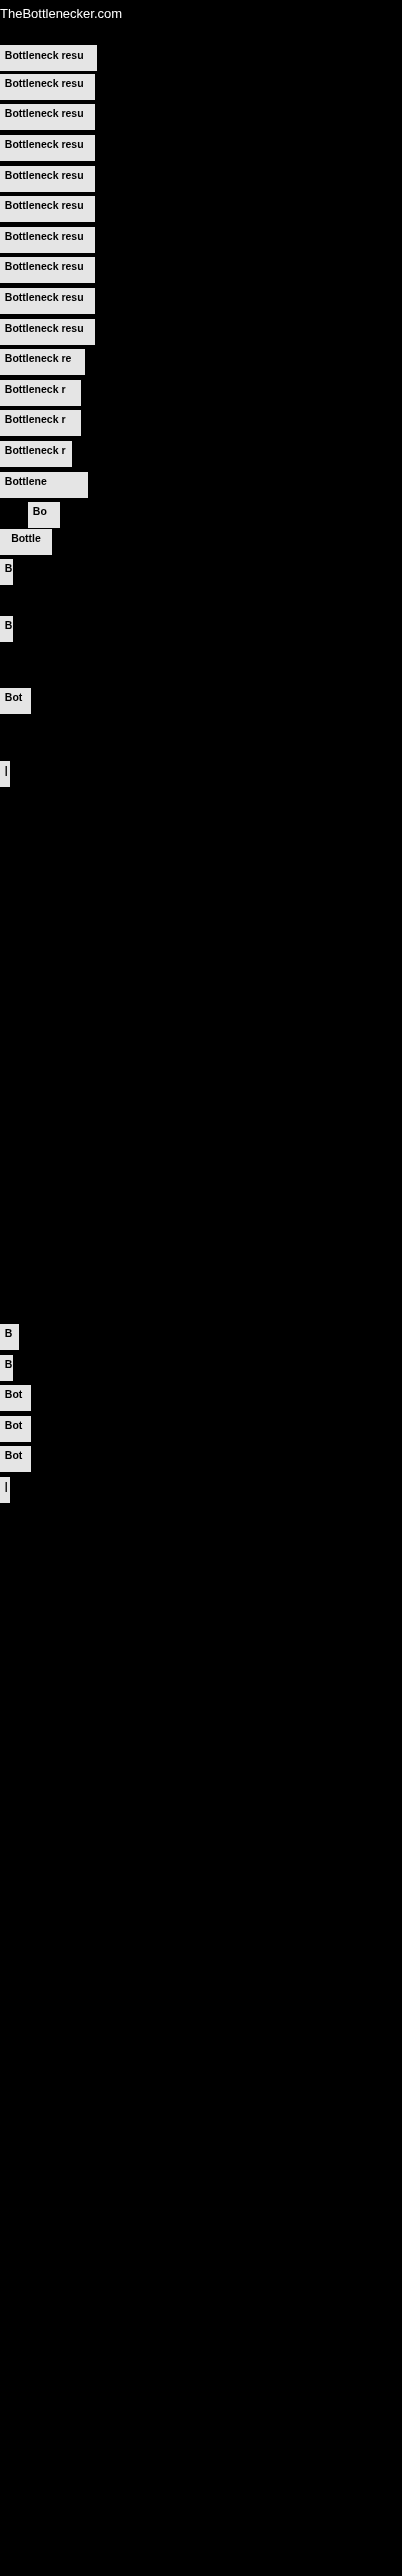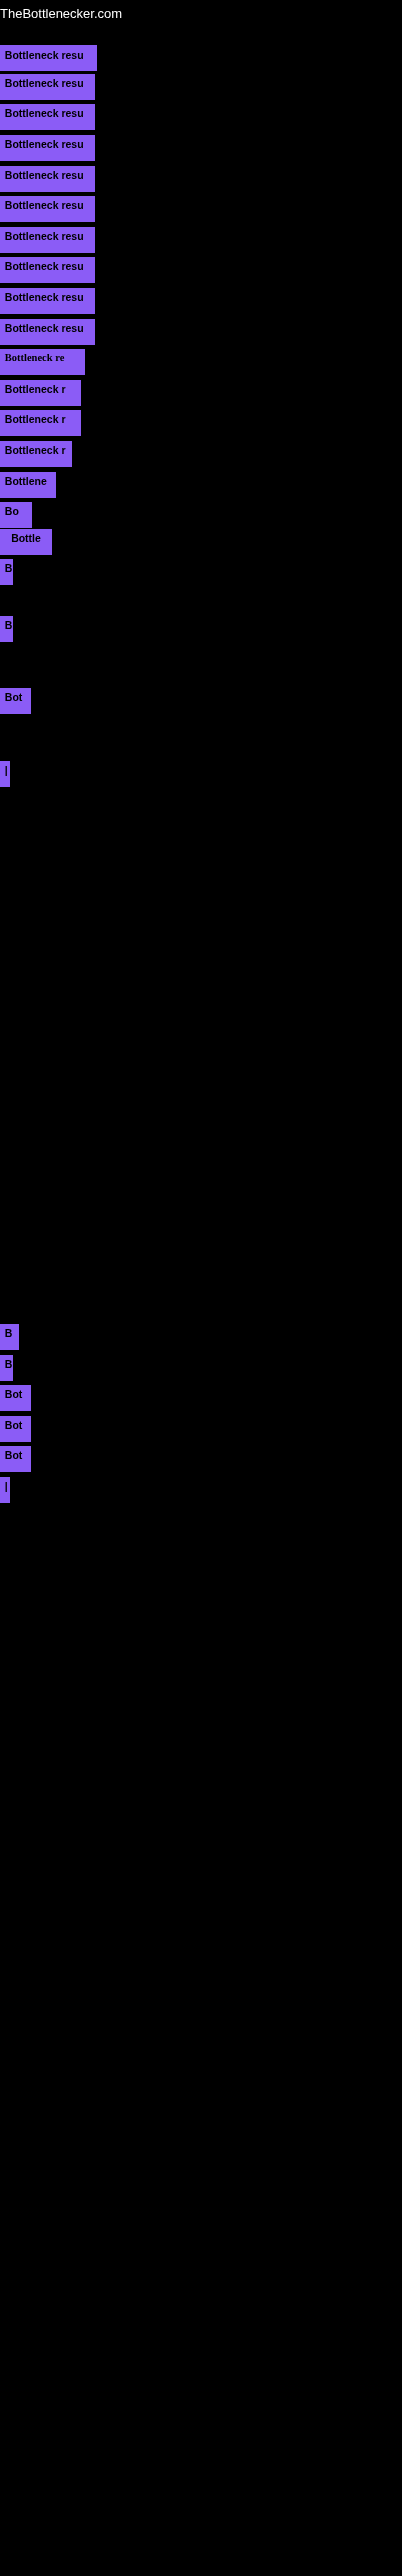--- a/index.html
+++ b/index.html
@@ -16,21 +16,21 @@
     }
     .site-title {
       color: #ffffff;
       font-size: 13px;
       padding: 6.4px 0;
       width: 100%;
     }
     .bottleneck-item {
       position: absolute;
       left: 0;
-      background-color: #8b5cf6;
+      background-color: #e5e5e5;
       color: #000000;
       font-size: 10.5px;
       font-weight: bold;
       padding: 3.2px 4.8px;
       white-space: nowrap;
       overflow: hidden;
     }
   </style>
 </head>
 <body>
@@ -41,26 +41,26 @@
 <div class="bottleneck-item" style="top: 17.7px; height: 26px; width: 97px;">Bottleneck resu</div>
     <div class="bottleneck-item" style="top: 46px; height: 26px; width: 95px;">Bottleneck resu</div>
     <div class="bottleneck-item" style="top: 76px; height: 26px; width: 95px;">Bottleneck resu</div>
     <div class="bottleneck-item" style="top: 107px; height: 26px; width: 95px;">Bottleneck resu</div>
     <div class="bottleneck-item" style="top: 138px; height: 26px; width: 95px;">Bottleneck resu</div>
     <div class="bottleneck-item" style="top: 168px; height: 26px; width: 95px;">Bottleneck resu</div>
     <div class="bottleneck-item" style="top: 199px; height: 26px; width: 95px;">Bottleneck resu</div>
     <div class="bottleneck-item" style="top: 229px; height: 26px; width: 95px;">Bottleneck resu</div>
     <div class="bottleneck-item" style="top: 260px; height: 26px; width: 95px;">Bottleneck resu</div>
     <div class="bottleneck-item" style="top: 291px; height: 26px; width: 95px;">Bottleneck resu</div>
-    <div class="bottleneck-item" style="top: 321px; height: 26px; width: 85px; font-family: Liberation Serif, serif;">Bottleneck re</div>
+    <div class="bottleneck-item" style="top: 321px; height: 26px; width: 85px;">Bottleneck re</div>
     <div class="bottleneck-item" style="top: 352px; height: 26px; width: 81px;">Bottleneck r</div>
     <div class="bottleneck-item" style="top: 382px; height: 26px; width: 81px;">Bottleneck r</div>
     <div class="bottleneck-item" style="top: 413px; height: 26px; width: 72px;">Bottleneck r</div>
-    <div class="bottleneck-item" style="top: 444px; height: 26px; width: 56px;">Bottlene</div>
-    <div class="bottleneck-item" style="top: 474px; height: 26px; width: 32px;">Bo</div>
+    <div class="bottleneck-item" style="top: 444px; height: 26px; width: 88px;">Bottlene</div>
+    <div class="bottleneck-item" style="top: 474px; height: 26px; width: 32px; margin-left: 28px;">Bo</div>
     <div class="bottleneck-item" style="top: 501px; height: 26px; width: 52px; text-align: center;">Bottle</div>
     <div class="bottleneck-item" style="top: 531px; height: 26px; width: 13px;">B</div>
     <div class="bottleneck-item" style="top: 588px; height: 26px; width: 13px;">B</div>
     <div class="bottleneck-item" style="top: 660px; height: 26px; width: 31px;">Bot</div>
     <div class="bottleneck-item" style="top: 733px; height: 26px; width: 8px;">|</div>
     <div class="bottleneck-item" style="top: 1296px; height: 26px; width: 19.3px;">B</div>
     <div class="bottleneck-item" style="top: 1327px; height: 26px; width: 13px;">B</div>
     <div class="bottleneck-item" style="top: 1357px; height: 26px; width: 31px;">Bot</div>
     <div class="bottleneck-item" style="top: 1388px; height: 26px; width: 31px;">Bot</div>
     <div class="bottleneck-item" style="top: 1418px; height: 26px; width: 31px;">Bot</div>

